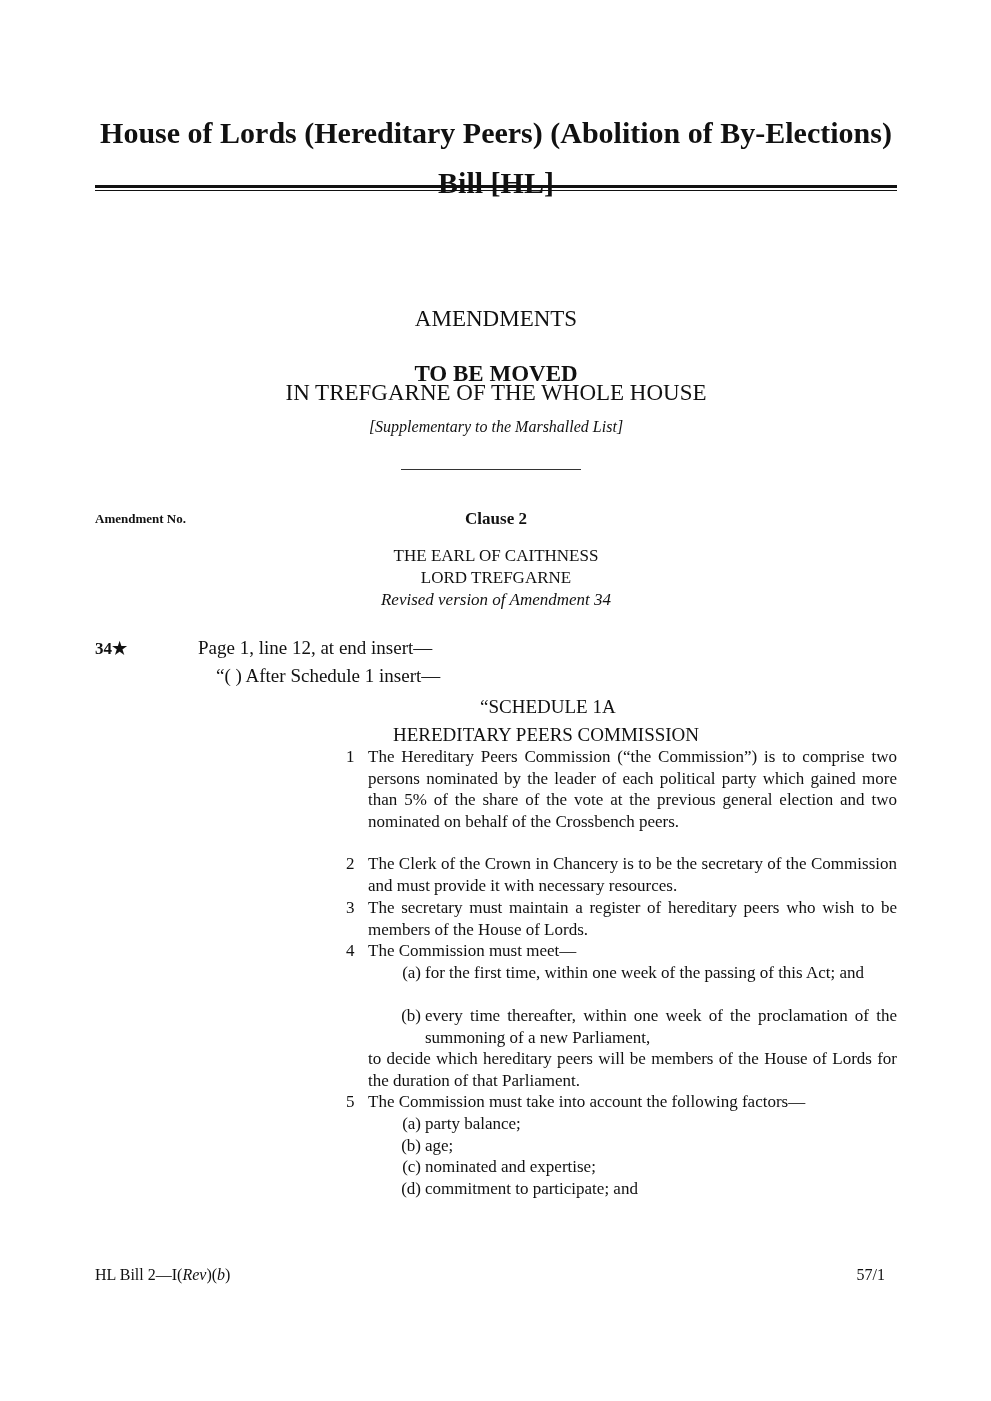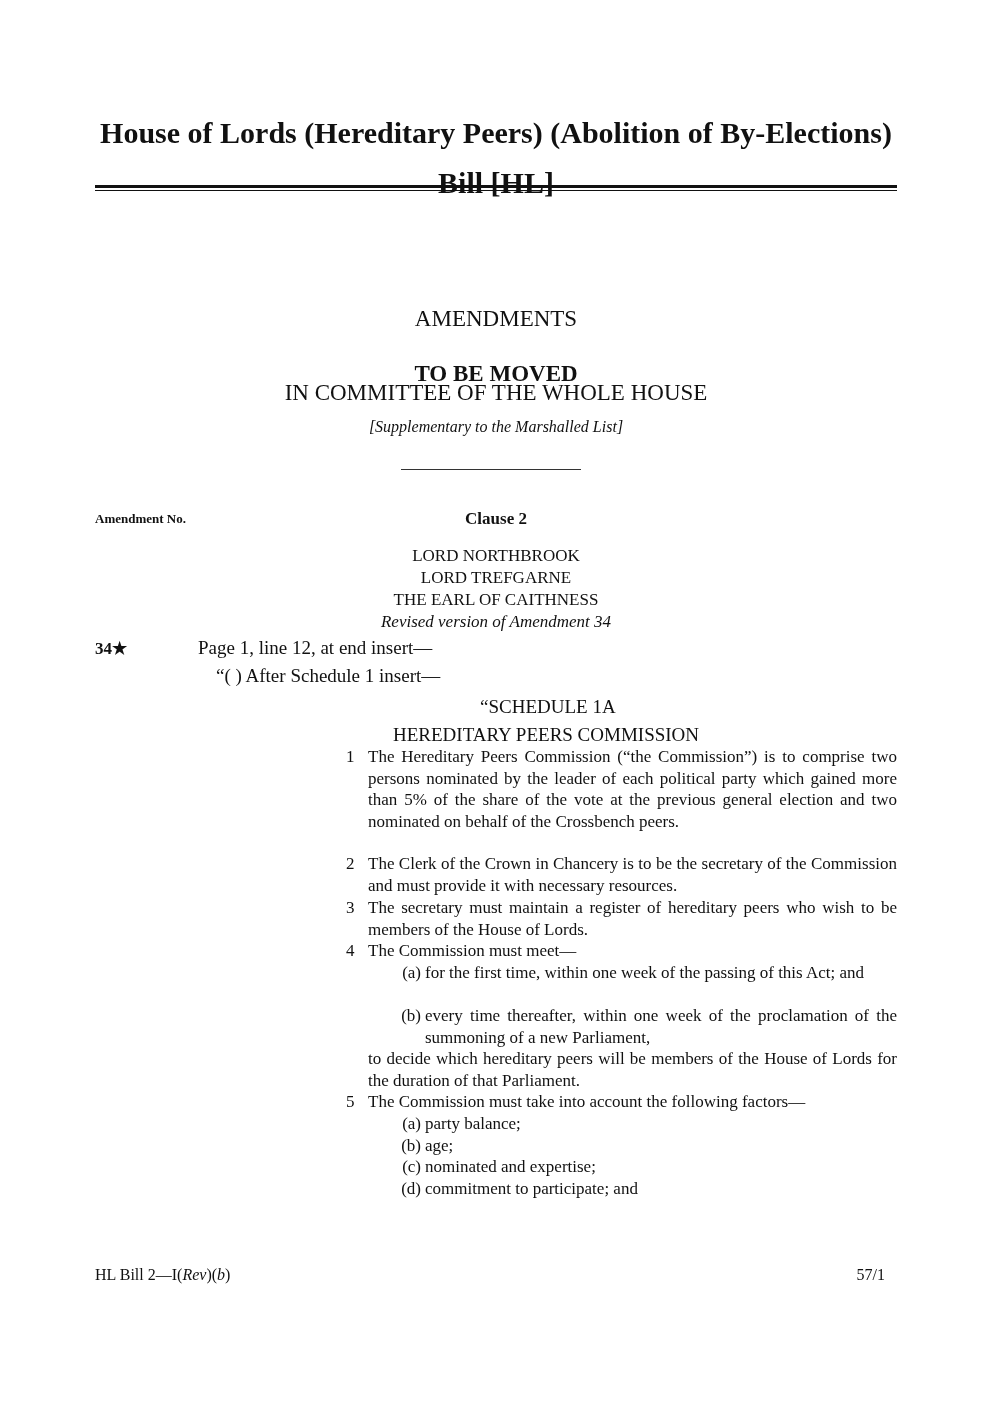--- a/index.html
+++ b/index.html
@@ -27,31 +27,30 @@
 </style>
 </head>
 <body>
 
 <div class="abs title">House of Lords (Hereditary Peers) (Abolition of By-Elections) Bill [HL]</div>
 <div class="abs rule-thick"></div>
 <div class="abs rule-thin"></div>
 
 <div class="abs center-line" style="top:306px;">AMENDMENTS</div>
 <div class="abs center-line" style="top:361px;font-weight:bold;">TO BE MOVED</div>
-<div class="abs center-line" style="top:380px;">IN COMMITTEE OF THE WHOLE HOUSE</div>
+<div class="abs center-line" style="top:380px;">IN TREFGARNE OF THE WHOLE HOUSE</div>
 <div class="abs center-line" style="top:418px; font-size:16px; font-style:italic;">[Supplementary to the Marshalled List]</div>
 <div class="abs short-rule"></div>
 
 <div class="abs amend-no" style="width:100px;">Amendment No.</div>
 <div class="abs clause">Clause 2</div>
 
 <div class="abs names">
-  <div>LORD NORTHBROOK</div>
+  <div>THE EARL OF CAITHNESS</div>
   <div>LORD TREFGARNE</div>
-  <div>THE EARL OF CAITHNESS</div>
   <div class="it">Revised version of Amendment 34</div>
 </div>
 
 <div class="abs num34">34★</div>
 <div class="abs txt" style="left:198px; top:637px;">Page 1, line 12, at end insert—</div>
 <div class="abs txt" style="left:216px; top:665px;">“( )  After Schedule 1 insert—</div>
 
 <div class="abs txt" style="left:480px; top:696px;">“SCHEDULE 1A</div>
 <div class="abs txt" style="left:393px; top:724px;">HEREDITARY PEERS COMMISSION</div>
 

